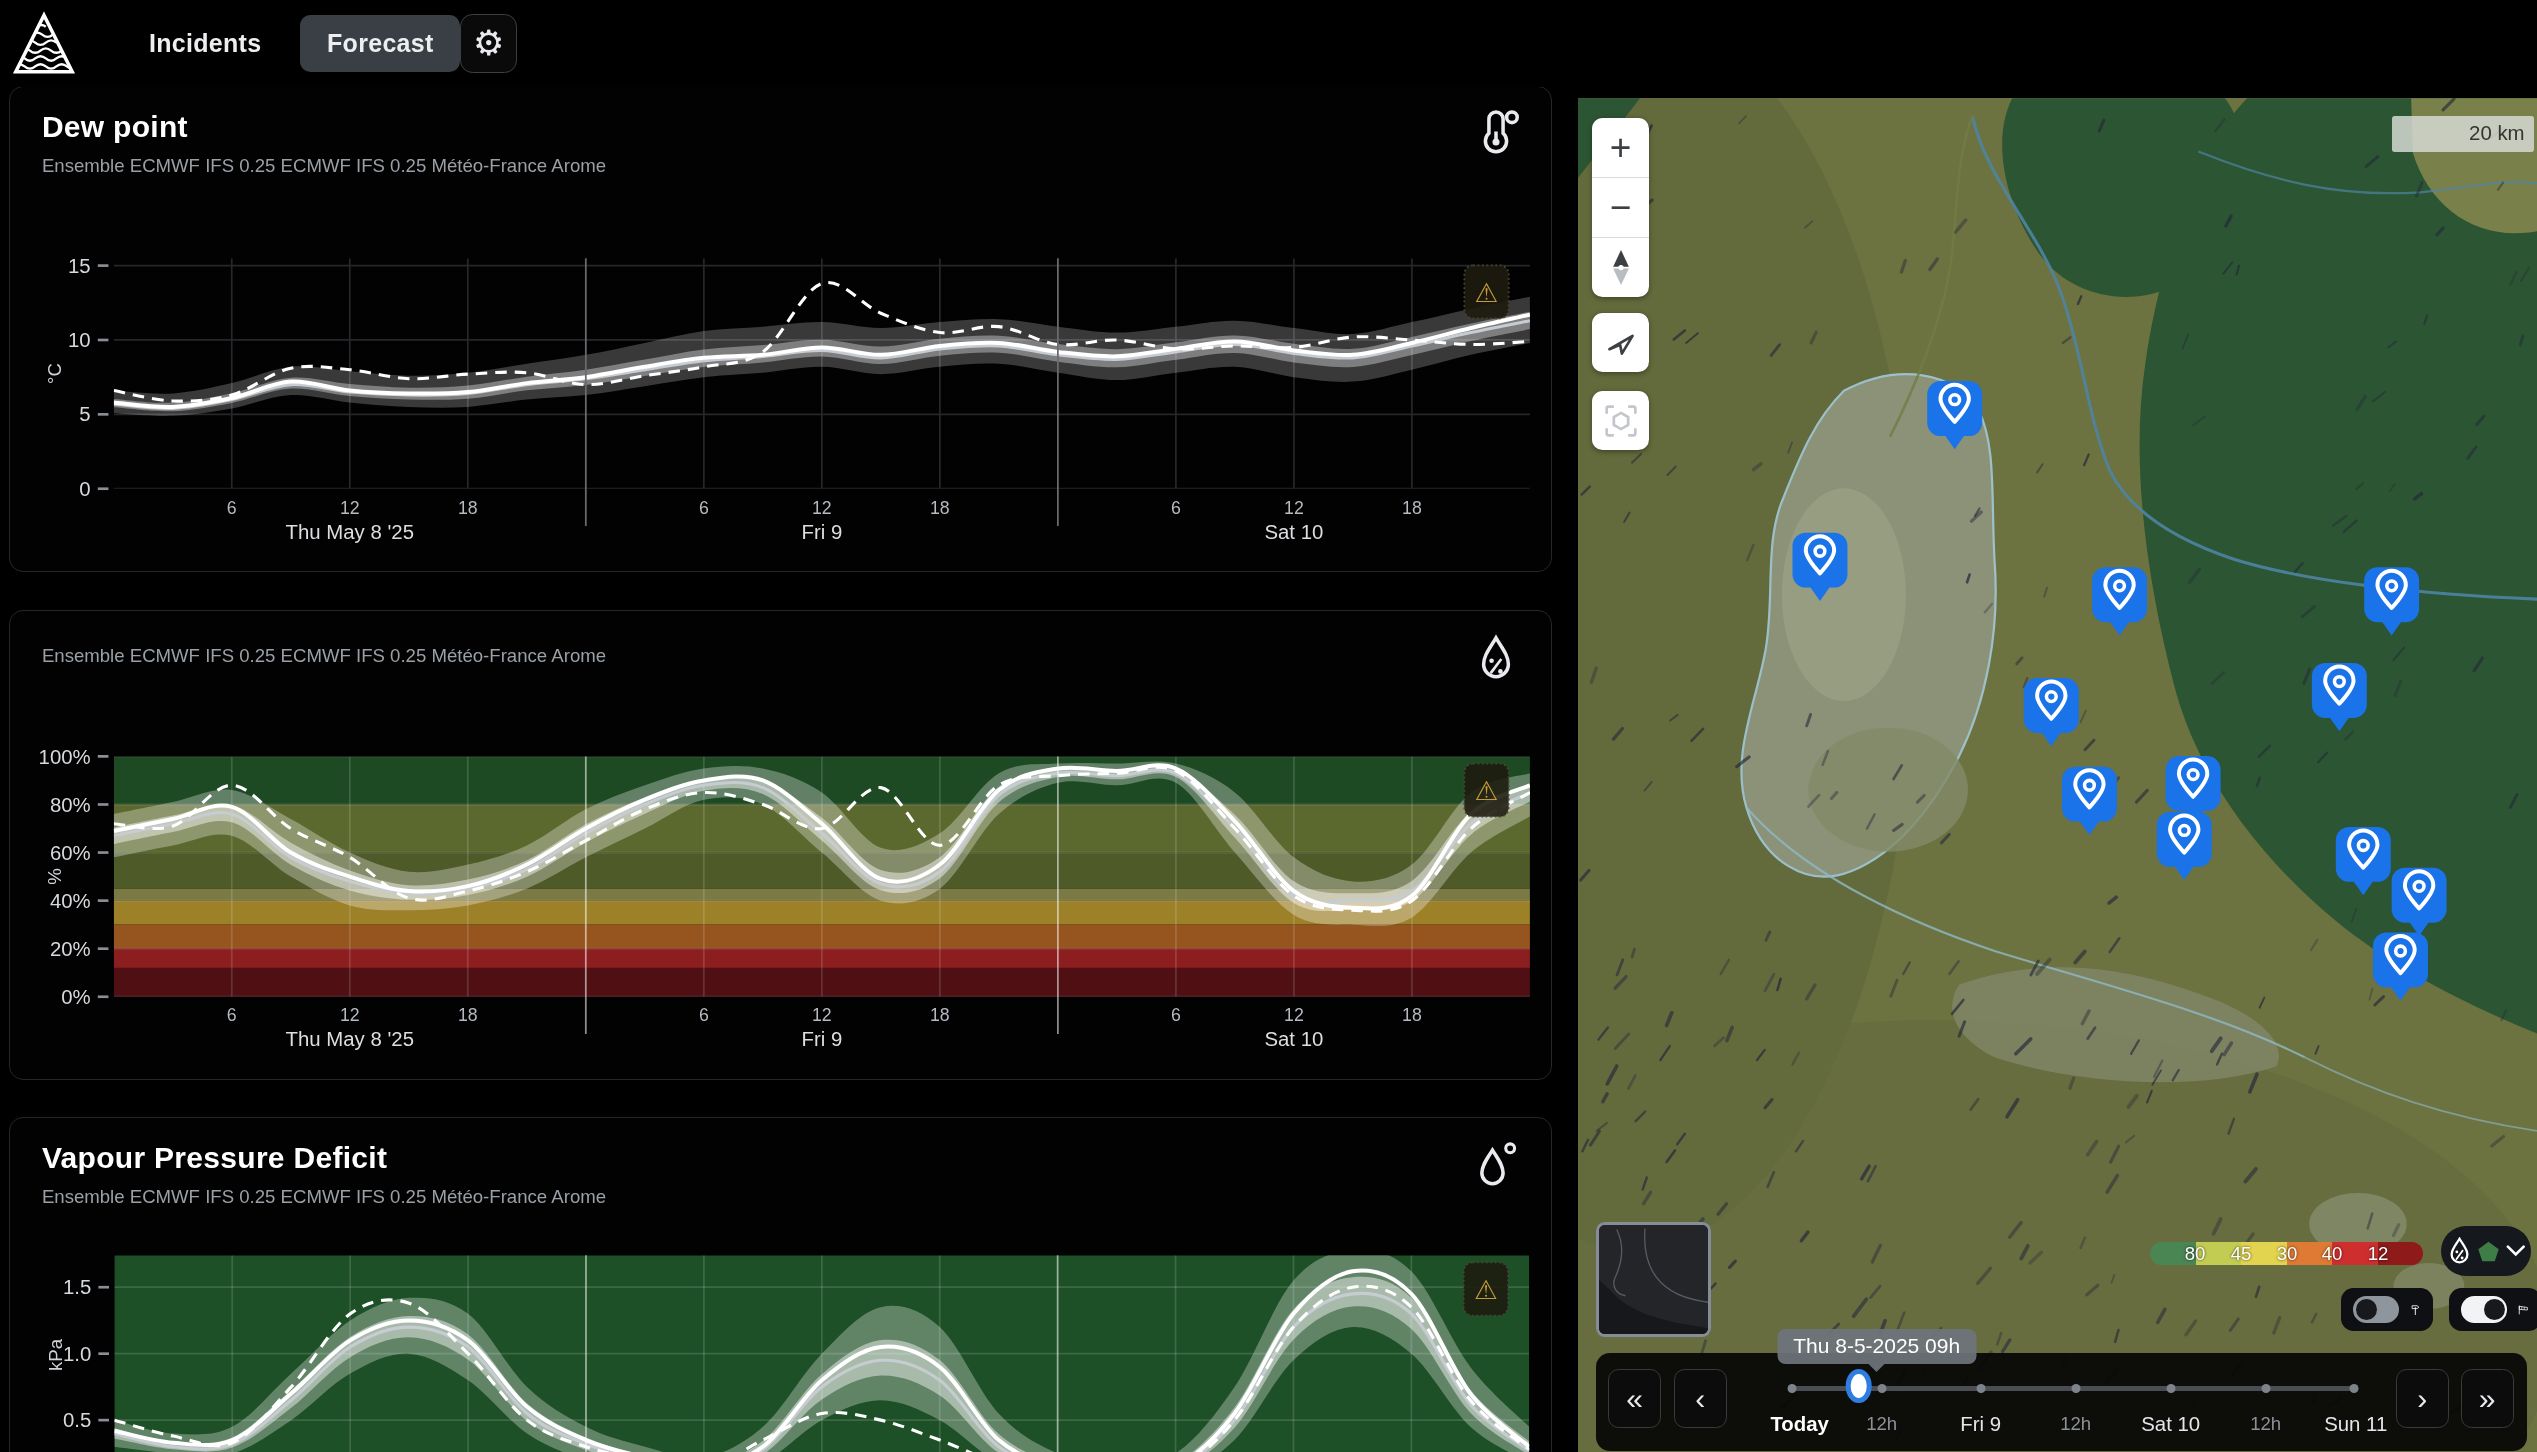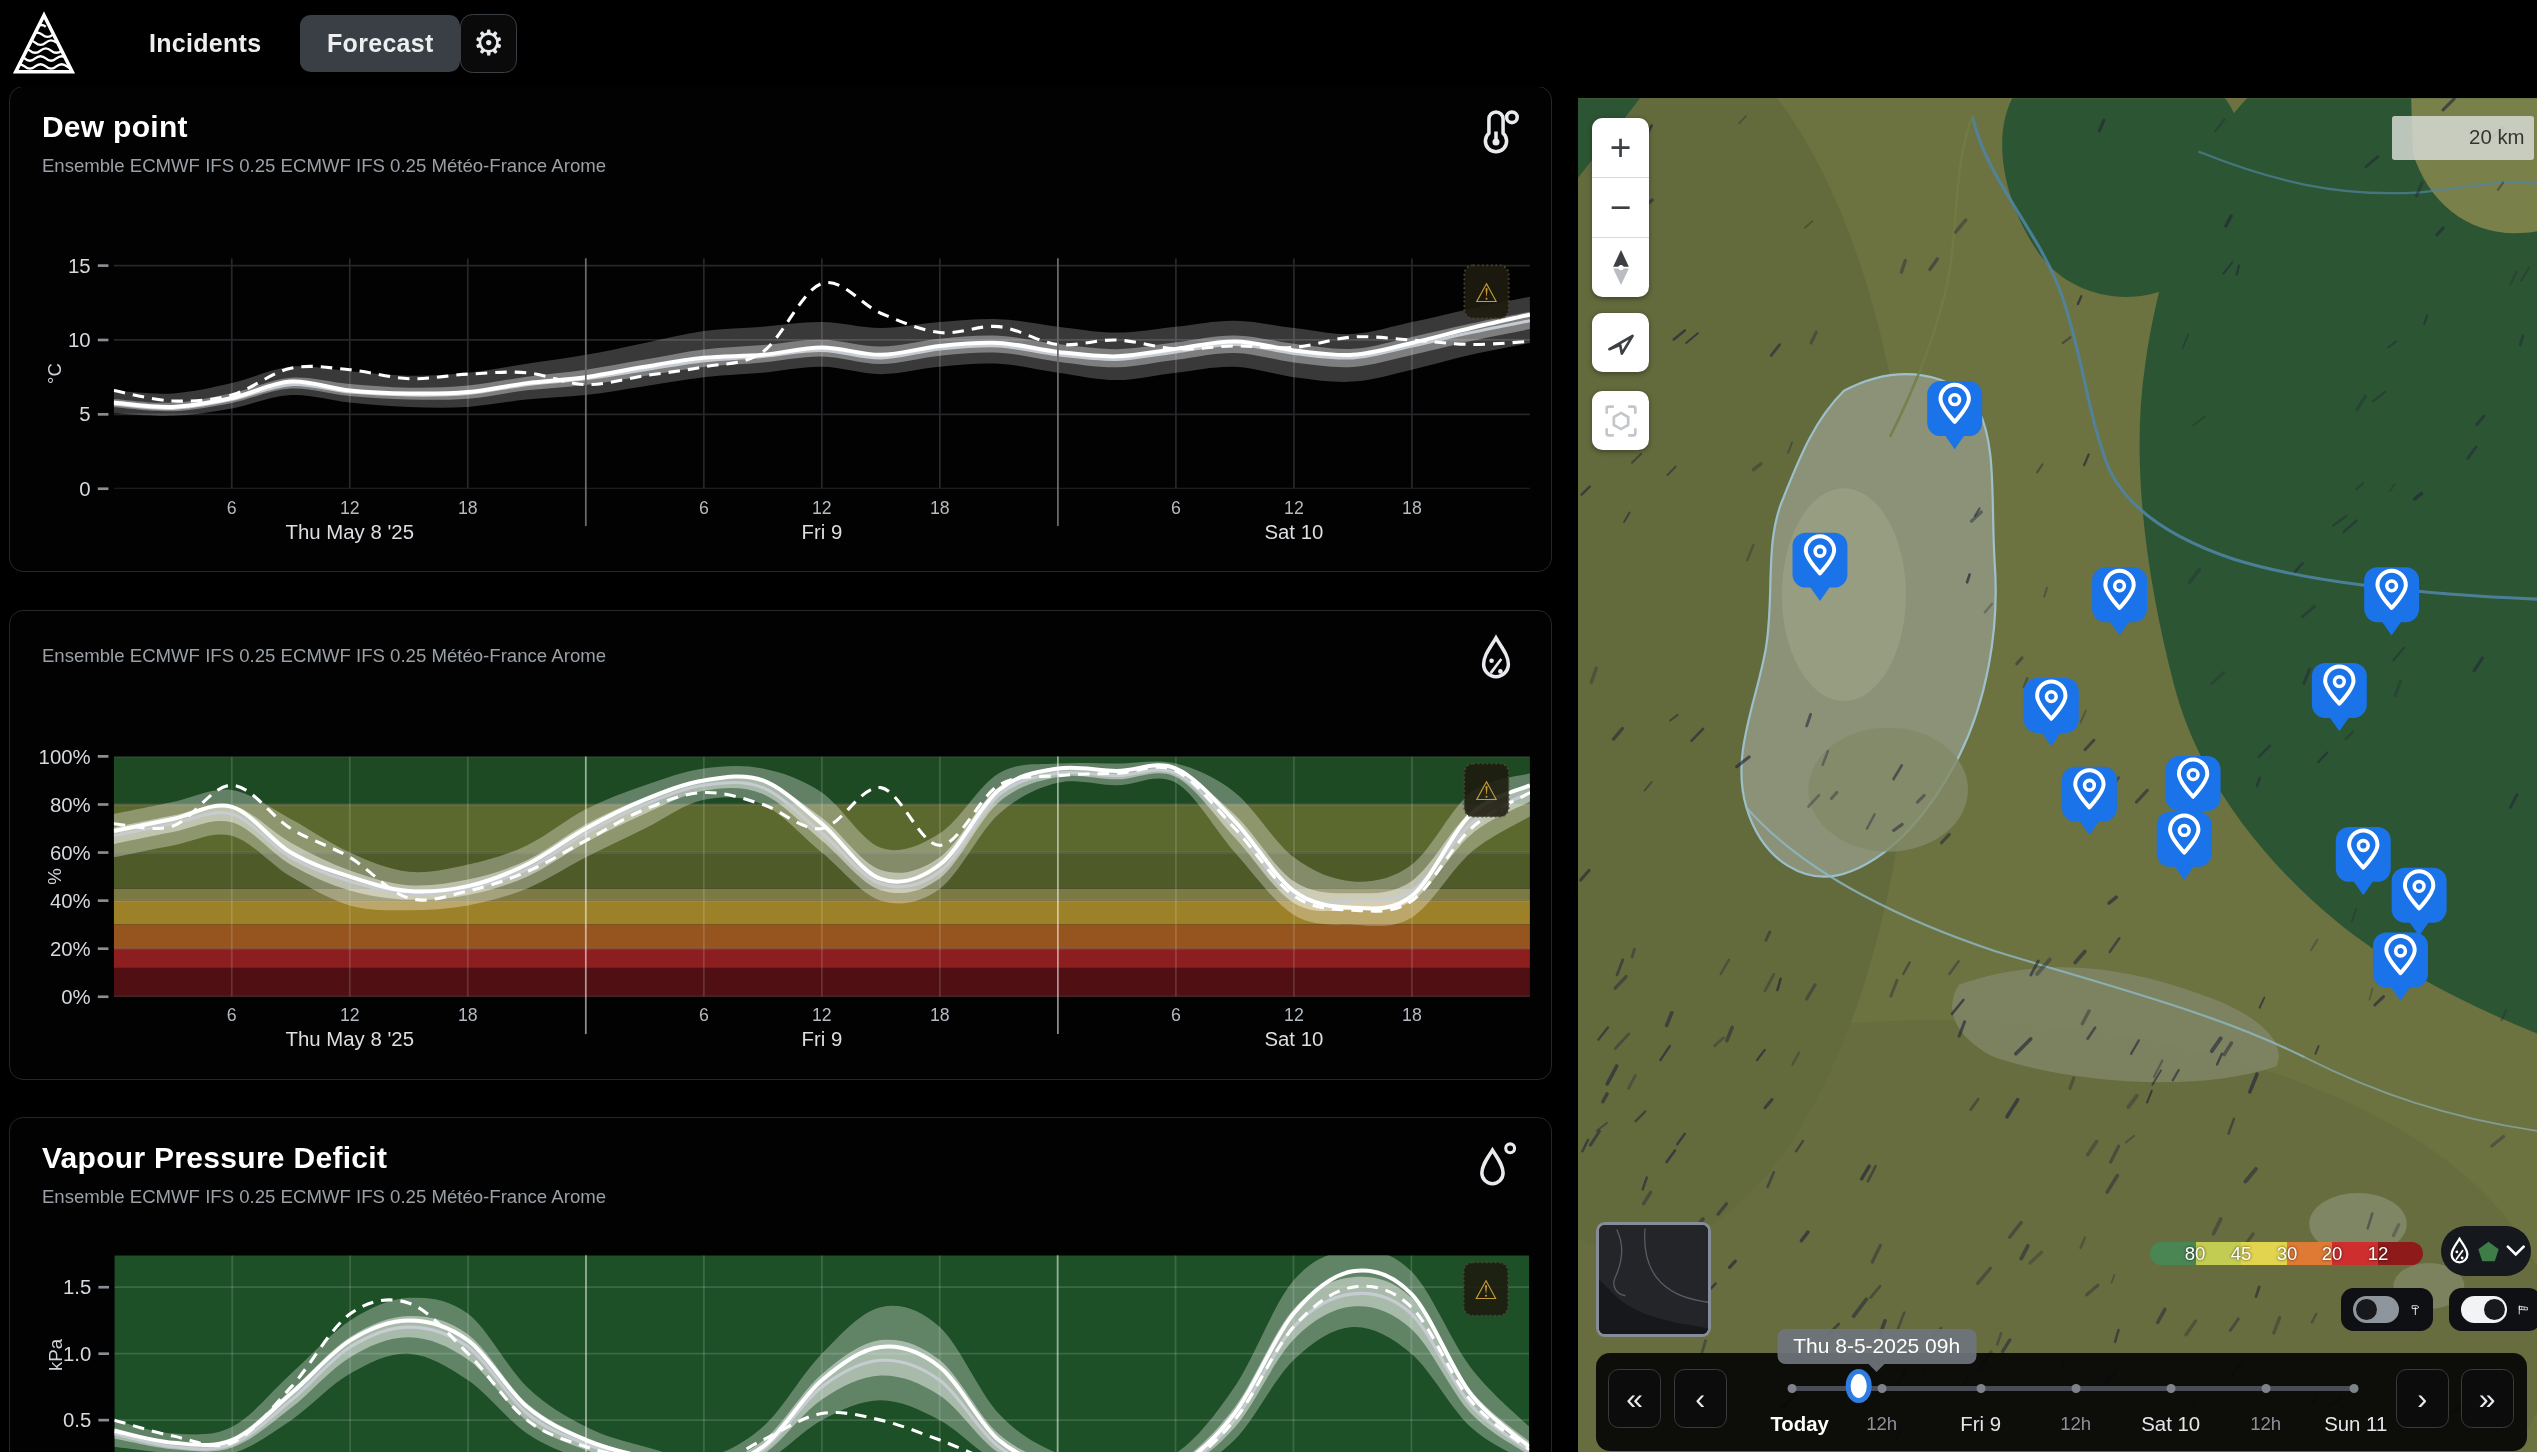--- a/index.html
+++ b/index.html
@@ -36,21 +36,21 @@
   .zoomgroup{position:absolute;left:14px;top:19.5px;width:57px;background:#fff;border-radius:10.6px;
              box-shadow:0 1.8px 5.3px rgba(0,0,0,.35);overflow:hidden;z-index:10;}
   .zbtn{width:57px;height:59px;display:flex;align-items:center;justify-content:center;cursor:pointer;}
   .zbtn + .zbtn{border-top:0.9px solid #d8dade;}
   .zbtn .plusminus{font-size:37px;color:#3c4043;font-weight:400;line-height:1;}
   .sqbtn{position:absolute;left:14px;width:57px;height:59px;background:#fff;border-radius:10.6px;
          display:flex;align-items:center;justify-content:center;box-shadow:0 1.8px 5.3px rgba(0,0,0,.35);cursor:pointer;z-index:10;}
   .locatebtn{top:215px;}
   .framebtn{top:293px;}
 
-  .scalebar{position:absolute;right:3.5px;top:17.7px;width:142px;height:44px;background:rgba(213,217,210,.85);
+  .scalebar{position:absolute;right:3.5px;top:17.7px;width:142px;height:36px;background:rgba(213,217,210,.85);
             border-radius:2.7px;display:flex;align-items:center;justify-content:flex-end;padding-right:8.9px;box-sizing:border-box;z-index:10;}
   .scalebar span{font-size:20.4px;color:#33362e;}
 
   .minimap{position:absolute;left:17.7px;top:1124px;width:115px;height:115px;background:#232529;
            border:3.5px solid #868d98;border-radius:8.9px;box-sizing:border-box;overflow:hidden;z-index:10;cursor:pointer;}
 
   .legendbar{position:absolute;left:572px;top:1144px;width:273px;height:23px;border-radius:11.5px;display:flex;overflow:hidden;z-index:10;}
   .lseg{flex:1;height:100%;}
   .lseg.speckle{background-image:radial-gradient(circle,rgba(58,110,62,.55) 22%,transparent 24%);background-size:6.2px 6.2px;}
   .legendlabels{position:absolute;left:572px;top:1144px;width:273px;height:39px;z-index:11;pointer-events:none;}
@@ -677,21 +677,21 @@
     <div class="lseg speckle" style="background: rgb(195, 204, 82);"></div>
     <div class="lseg" style="background: rgb(226, 212, 78);"></div>
     <div class="lseg" style="background: rgb(223, 122, 53);"></div>
     <div class="lseg" style="background: rgb(207, 46, 46);"></div>
     <div class="lseg" style="background: rgb(142, 26, 26);"></div>
   </div>
   <div class="legendlabels">
     <span style="left:45px">80</span>
     <span style="left:91px">45</span>
     <span style="left:137px">30</span>
-    <span style="left:182px">20</span>
+    <span style="left:182px">40</span>
     <span style="left:228px">12</span>
   </div>
 
   <div class="layerpill">
     <svg width="25" height="28" viewBox="0 0 28 32">
       <path d="M14 2 C10 9 5 14 5 20 a9 9 0 0 0 18 0 C23 14 18 9 14 2 Z" fill="none" stroke="#fff" stroke-width="2.6"></path>
       <circle cx="11" cy="17" r="1.6" fill="#fff"></circle>
         <circle cx="17" cy="24" r="1.6" fill="#fff"></circle>
       <line x1="18" y1="15" x2="10" y2="26" stroke="#fff" stroke-width="2"></line>
     </svg>

